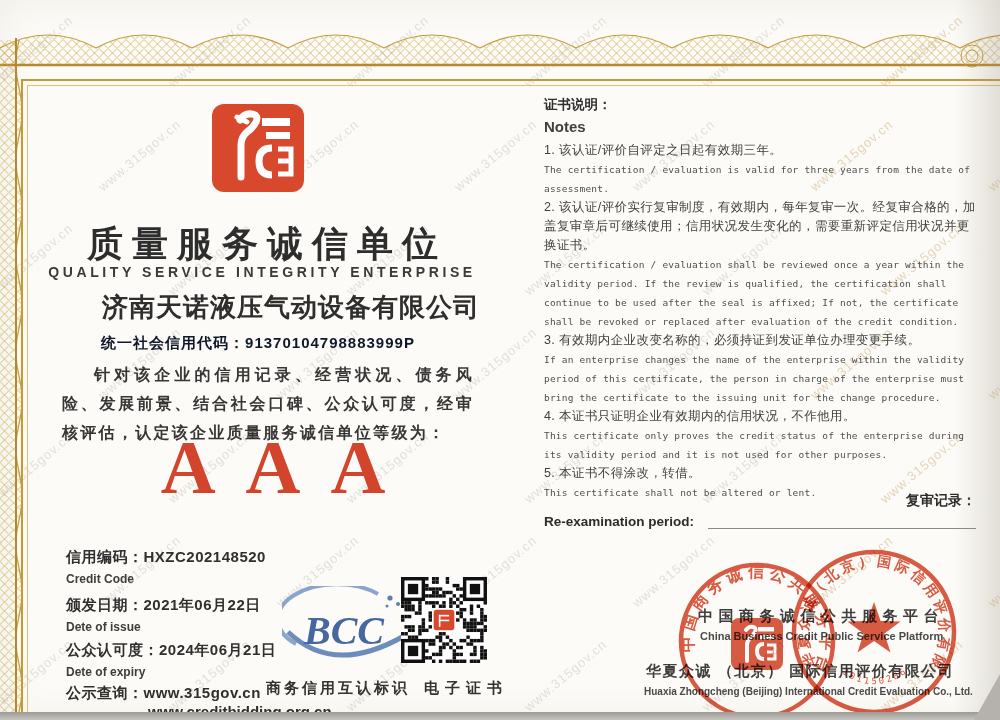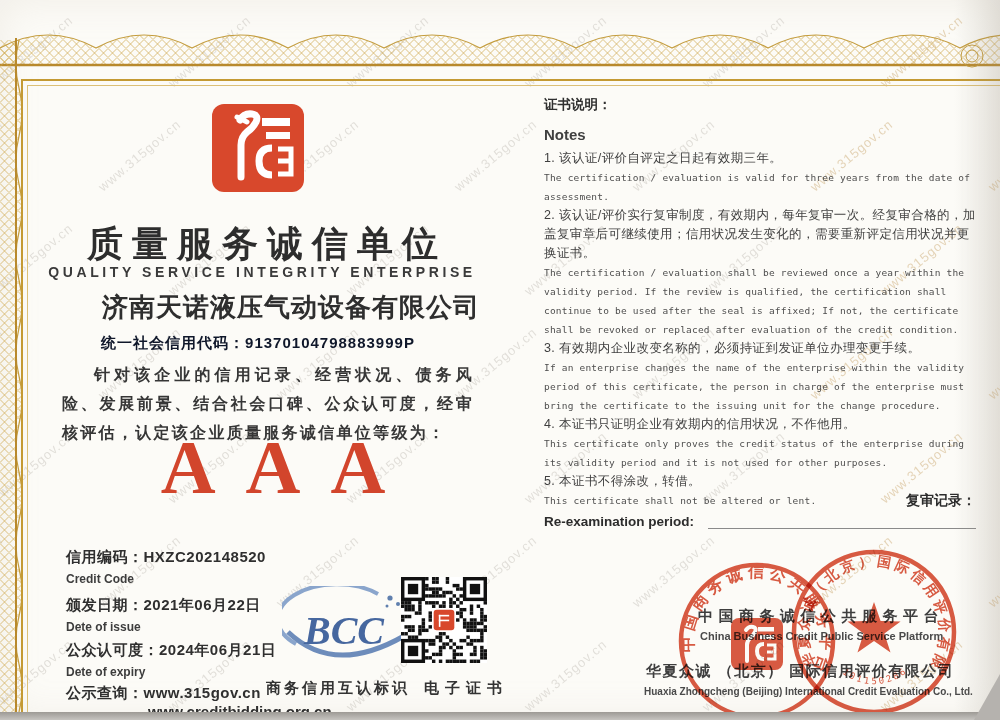--- a/index.html
+++ b/index.html
@@ -40,21 +40,21 @@
         letter-spacing:2.3px;text-align:justify;text-indent:2em;color:#363636;z-index:3;}
   .grade{left:36px;top:424px;width:444px;text-align:center;font-size:76px;font-weight:bold;
          letter-spacing:30px;padding-left:30px;color:#d2452c;z-index:3;}
   .detail{left:66px;z-index:3;}
   .d-main{font-size:15px;font-weight:bold;color:#2f2f2f;letter-spacing:.5px;}
   .d-sub{font-size:12px;font-weight:bold;color:#3d3d3d;margin-top:5px;}
   .d-value2{left:148px;font-size:15px;font-weight:bold;color:#2f2f2f;z-index:3;}
   .mark-label{font-size:15px;font-weight:bold;letter-spacing:3px;color:#333;z-index:3;}
   
   .notes-col{left:544px;top:96px;width:432px;z-index:3;}
-  .notes-title-zh{font-size:13.5px;font-weight:bold;color:#2f2f2f;margin-bottom:12px;}
+  .notes-title-zh{font-size:13.5px;font-weight:bold;color:#2f2f2f;margin-bottom:4px;}
   .notes-title-en{font-size:15px;font-weight:bold;color:#404040;margin-bottom:6px;}
   .note-zh{font-size:12.5px;line-height:19px;color:#3f3f3f;letter-spacing:.4px;}
   .note-en{font-size:9.5px;line-height:19px;color:#4e4e4e;letter-spacing:.2px;}
   .review{left:544px;top:492px;width:432px;z-index:3;}
   .review-zh{font-size:14px;font-weight:bold;color:#2c2c2c;text-align:right;}
   .review-row{display:flex;align-items:flex-end;margin-top:4px;}
   .review-en{font-size:13.5px;font-weight:bold;color:#2c2c2c;white-space:nowrap;}
   .review-line{flex:1;border-bottom:1.2px solid #8a8a8a;margin-left:14px;height:14px;}
   
   .platform-zh{left:698px;top:607px;font-size:15px;font-weight:bold;letter-spacing:5.5px;color:#3e3e3e;z-index:4;white-space:nowrap;}

